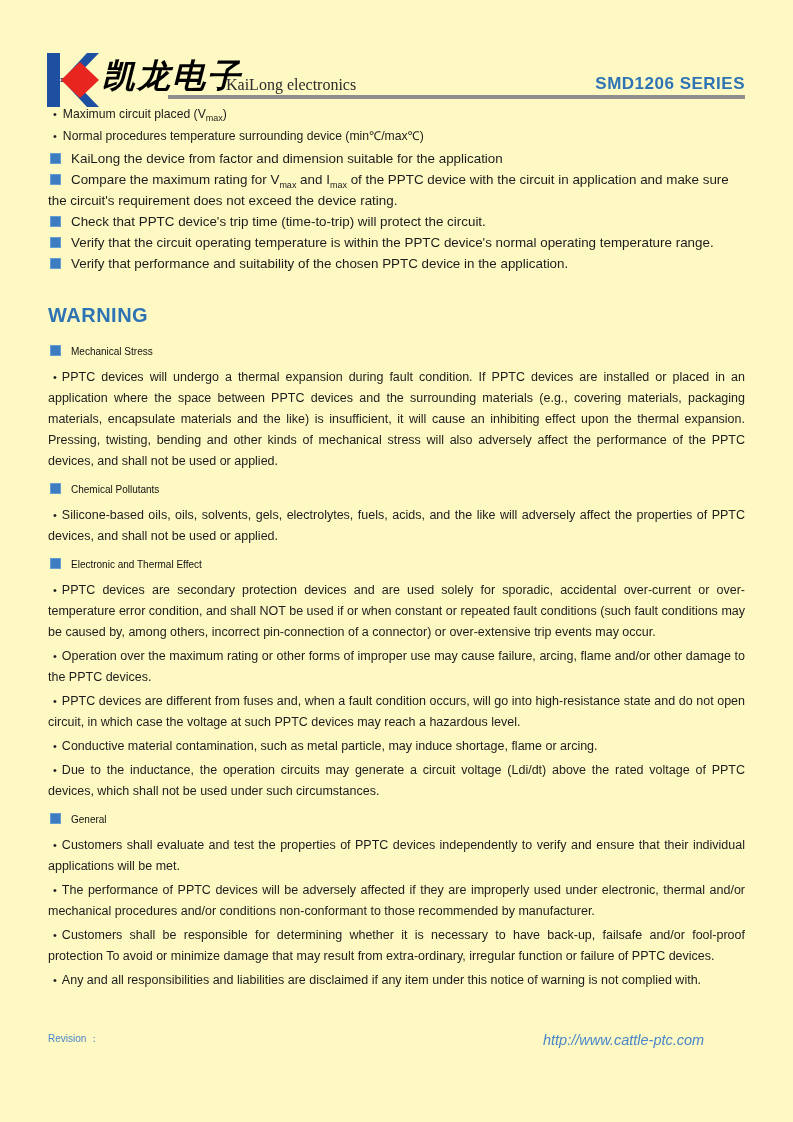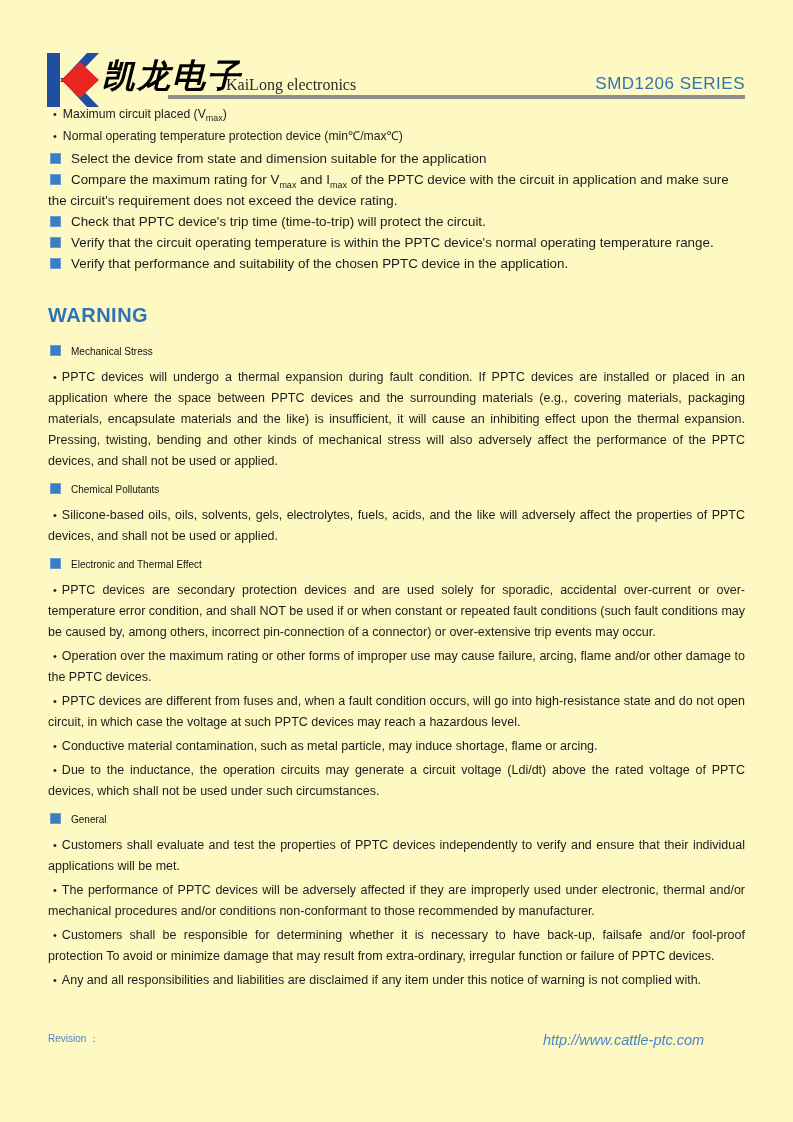--- a/index.html
+++ b/index.html
@@ -21,21 +21,21 @@
     font-weight:bold;font-style:italic;
     font-size:33px;color:#000;letter-spacing:2px;white-space:nowrap;
   }
   .logo-en{
     position:absolute;left:200px;top:76px;
     font-family:"Liberation Serif",serif;
     font-size:16px;color:#2b2b2b;white-space:nowrap;margin-left:26px;
   }
   .series-title{
     position:absolute;right:48px;top:74px;
-    font-size:17px;font-weight:normal;color:#2e74b5;
+    font-size:17px;font-weight:bold;color:#2e74b5;
     letter-spacing:.5px;white-space:nowrap;
   }
   .header-rule{
     position:absolute;left:168px;top:95px;
     width:577px;height:4px;background:#8f8f8f;
   }
   
   .content{position:absolute;left:48px;top:104px;width:697px;}
   .small-bullet{font-size:12.2px;line-height:20px;margin:0 0 2px 0;color:#1c1c1c;}
   .small-bullet .dot{font-size:11px;margin:0 6px 0 5px;}
@@ -79,23 +79,23 @@
   </svg>
   <div class="logo-cn">凯龙电子</div>
   <div class="logo-en">KaiLong electronics</div>
   <div class="series-title">SMD1206   SERIES</div>
   <div class="header-rule"></div>
 
   <main class="content">
 
     <div class="small-bullet"><span class="dot">•</span><span>Maximum circuit placed (V</span><sub>max</sub><span>)</span></div>
 
-    <div class="small-bullet"><span class="dot">•</span><span>Normal operating temperature protection device (min℃/max℃)</span></div>
+    <div class="small-bullet"><span class="dot">•</span><span>Normal procedures temperature surrounding device (min℃/max℃)</span></div>
 
-    <div class="check"><span class="sq"></span><span>Select the device from state and dimension suitable for the application</span></div>
+    <div class="check"><span class="sq"></span><span>KaiLong the device from factor and dimension suitable for the application</span></div>
 
     <div class="check"><span class="sq"></span><span>Compare the maximum rating for V</span><sub>max</sub><span> and I</span><sub>max</sub><span> of the PPTC device with the circuit in application and make sure the circuit's requirement does not exceed the device rating.</span></div>
 
     <div class="check"><span class="sq"></span><span>Check that PPTC device's trip time (time-to-trip) will protect the circuit.</span></div>
 
     <div class="check"><span class="sq"></span><span>Verify that the circuit operating temperature is within the PPTC device's normal operating temperature range.</span></div>
 
     <div class="check"><span class="sq"></span><span>Verify that performance and suitability of the chosen PPTC device in the application.</span></div>
 
     <h1 class="warning-title">WARNING</h1>

